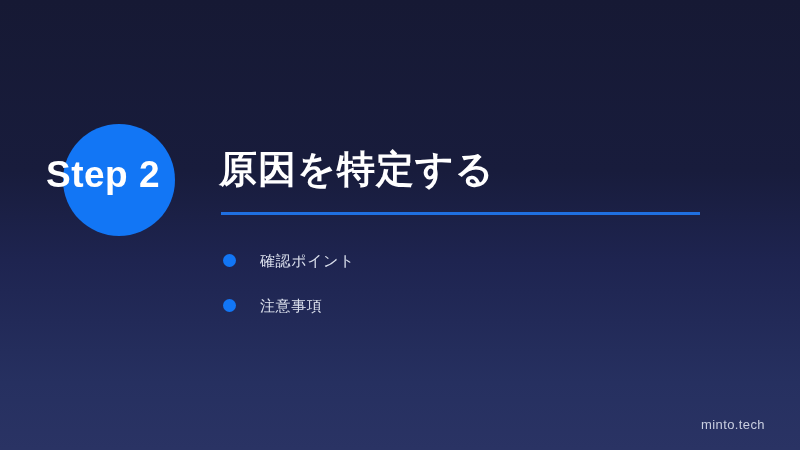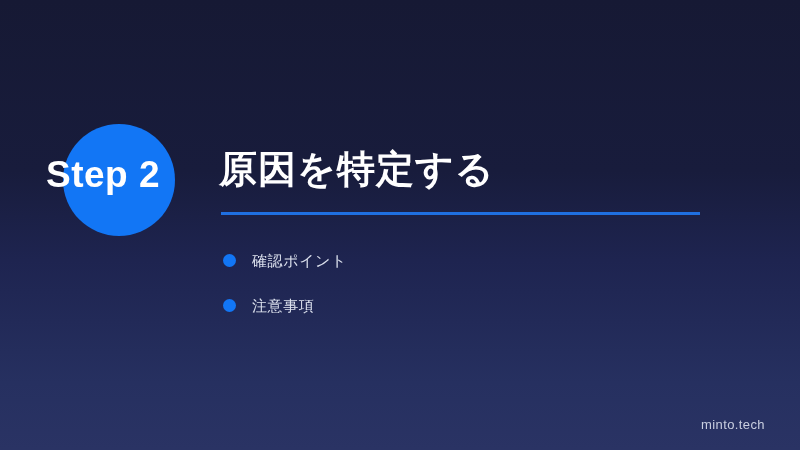--- a/index.html
+++ b/index.html
@@ -91,21 +91,21 @@
   }
   .bullet-dot {
     flex: 0 0 auto;
     width: 13px;
     height: 13px;
     border-radius: 50%;
     background: #1276f5;
     margin-left: 2px;
   }
   .bullet-text {
-    margin-left: 16px;
+    margin-left: 24px;
     font-size: 15px;
     color: #dde2ee;
     letter-spacing: 0.6px;
     white-space: nowrap;
     line-height: 1;
   }
 
   
   .footer {
     position: absolute;

